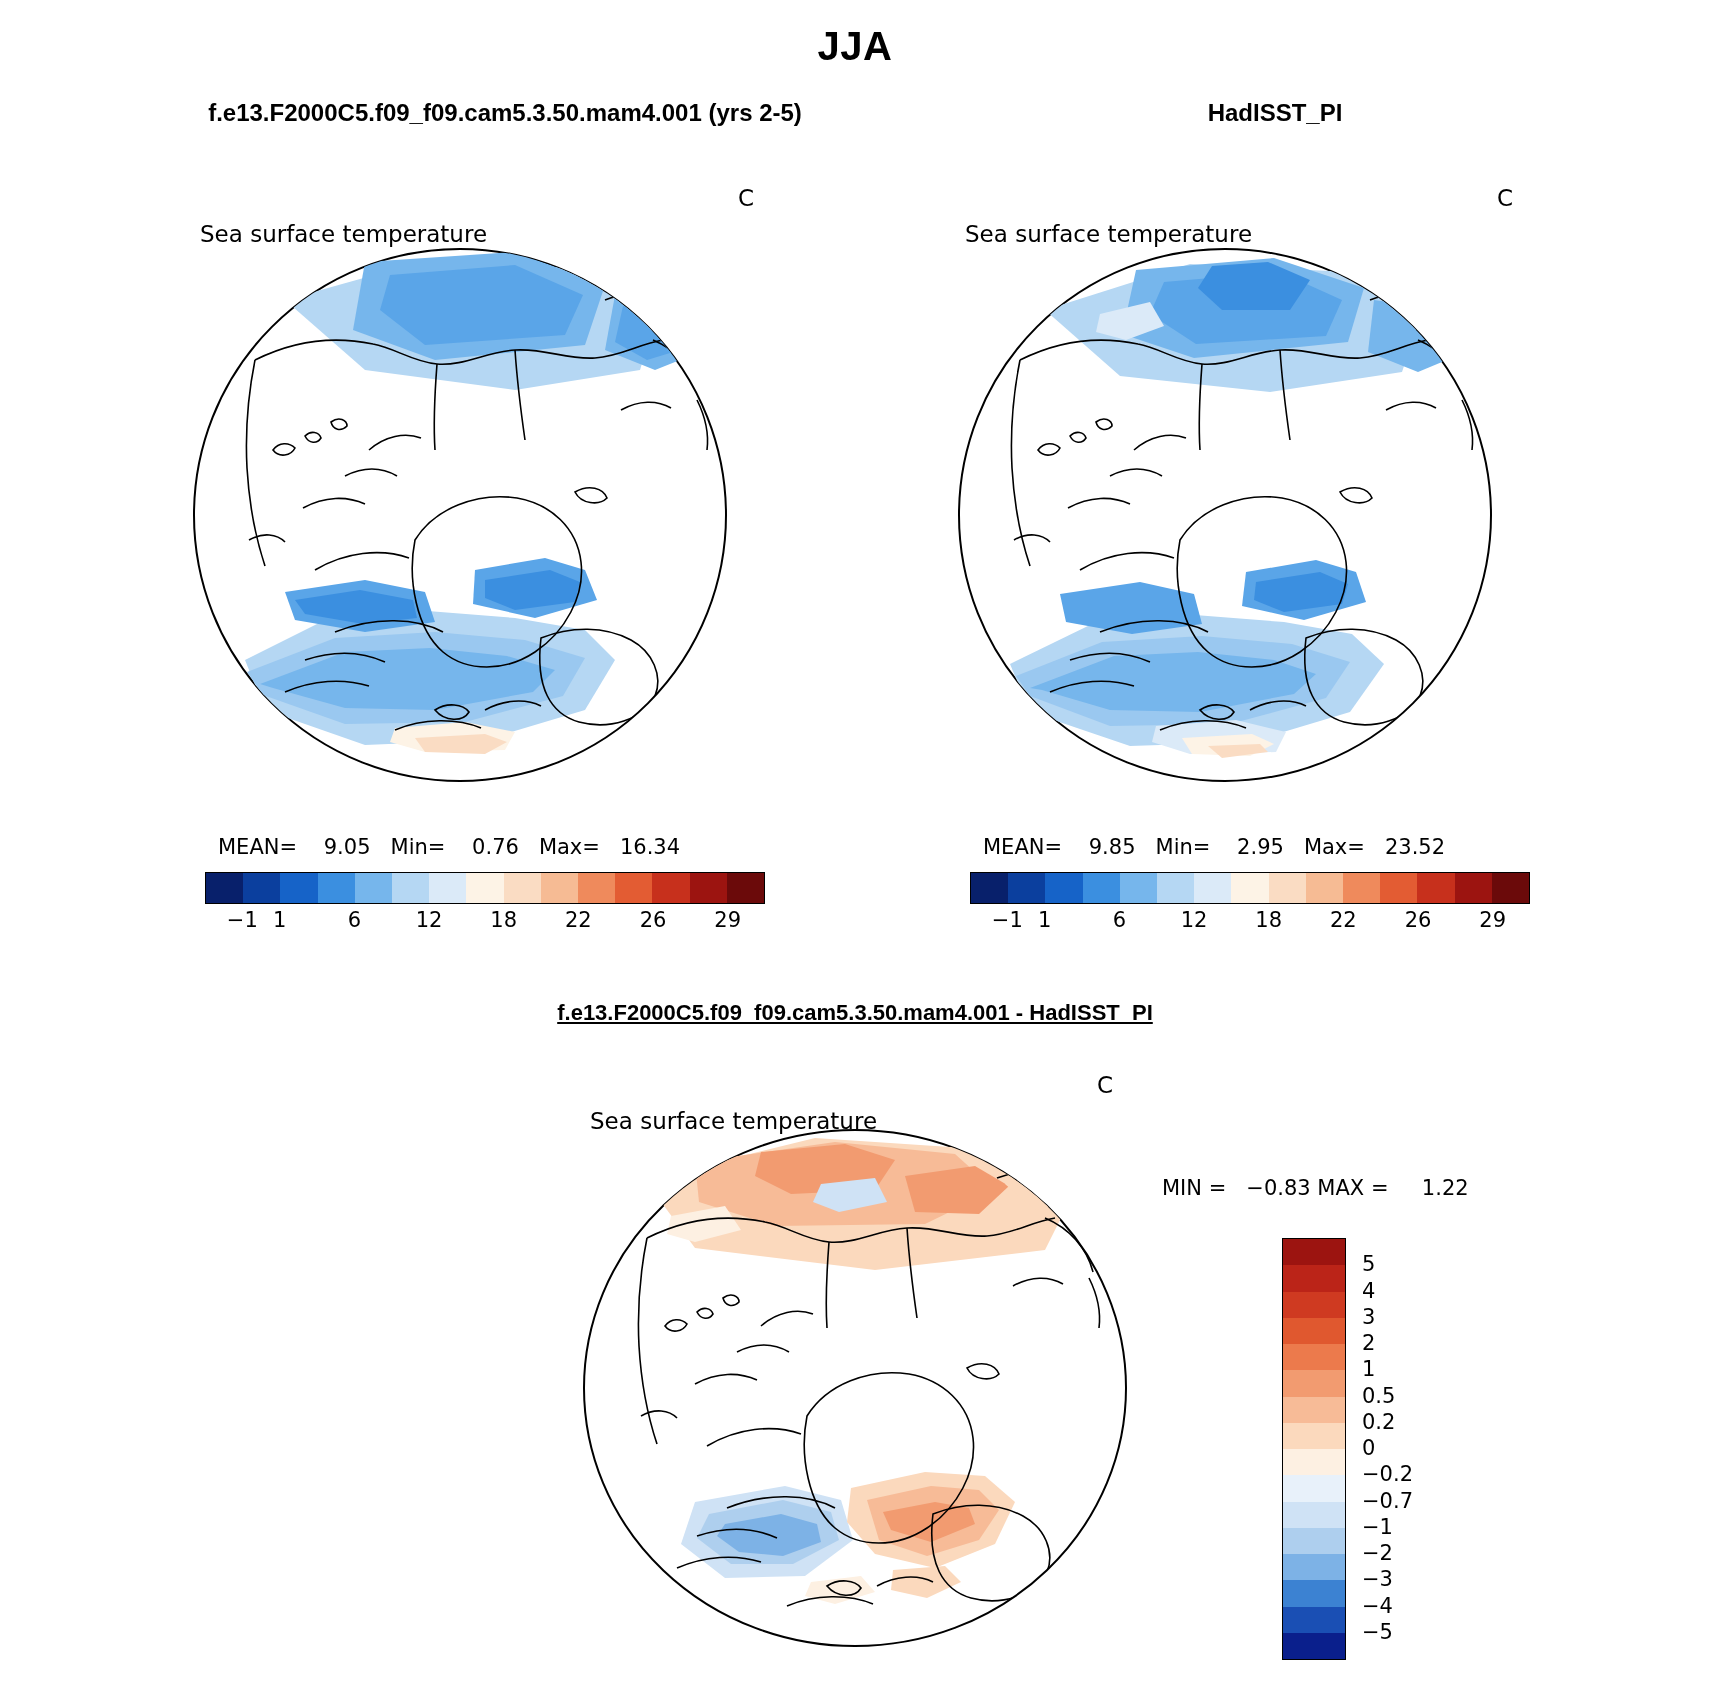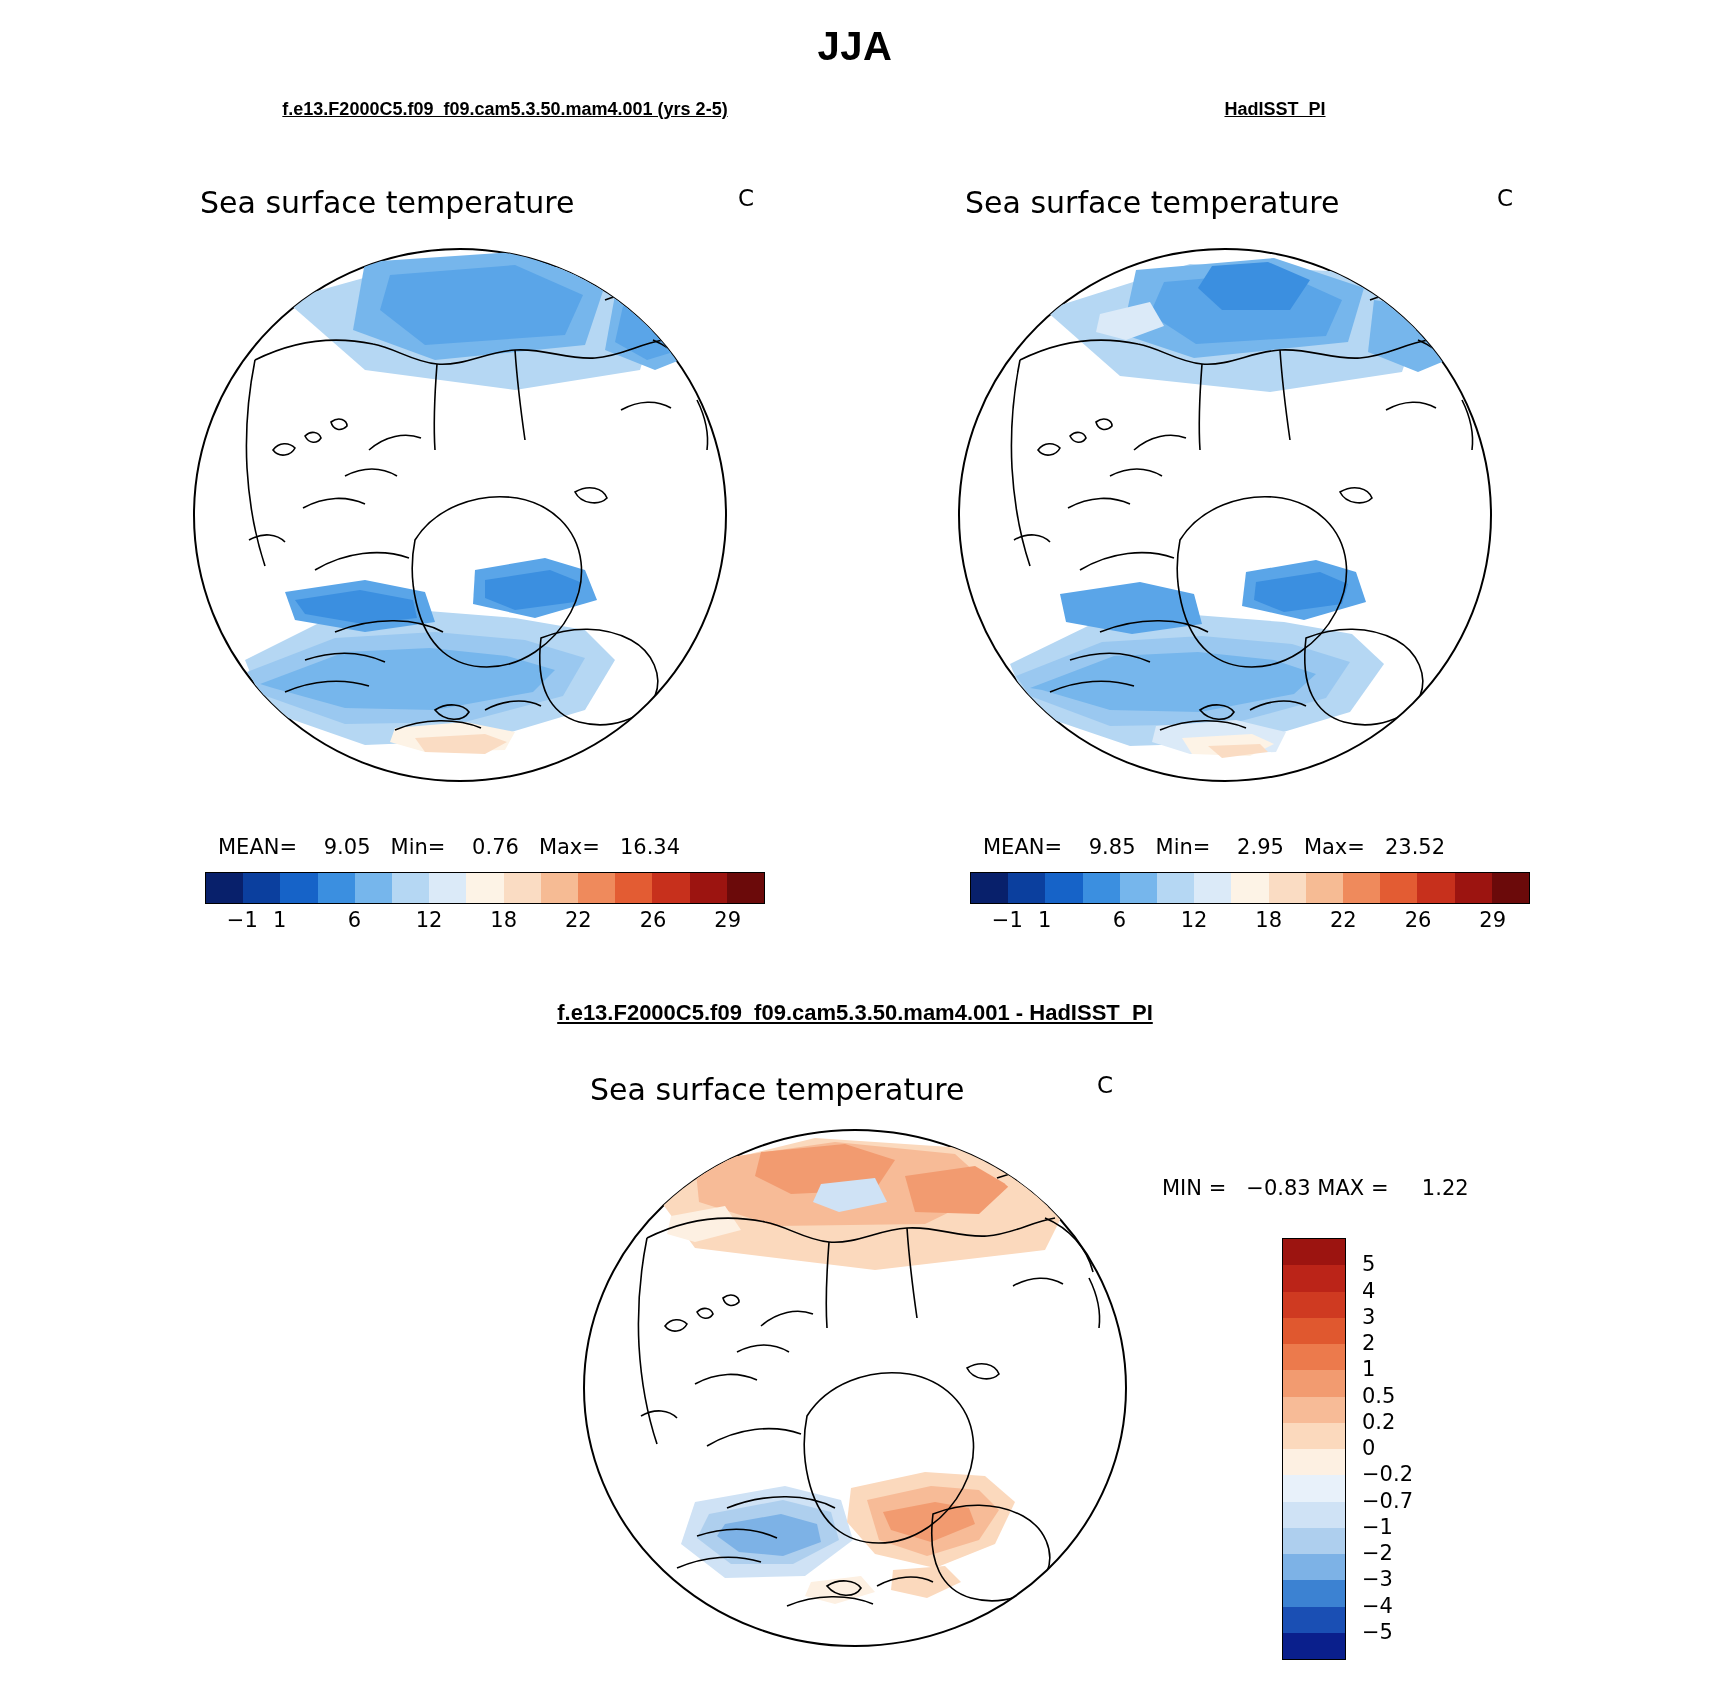--- a/index.html
+++ b/index.html
@@ -29,42 +29,42 @@
     text-align: center;
     font-family: "Liberation Sans", sans-serif;
     font-weight: bold;
     font-size: 40px;
     letter-spacing: 0.5px;
   }
   .panel-title {
     position: absolute;
     font-family: "Liberation Sans", sans-serif;
     font-weight: bold;
-    font-size: 18px;
+    font-size: 24px;
     text-align: center;
-    text-decoration: underline;
   }
   .panel-title.left  { left: 40px;  top: 99px; width: 930px; }
   .panel-title.right { left: 880px; top: 99px; width: 790px; }
   .diff-title {
     position: absolute;
     left: 0;
     top: 1000px;
     width: 1710px;
     text-align: center;
     font-family: "Liberation Sans", sans-serif;
     font-weight: bold;
     font-size: 22px;
     text-decoration: underline;
   }
   .var-label {
     position: absolute;
     font-family: "DejaVu Sans", sans-serif;
-    font-size: 30px;
+    font-size: 23px;
     white-space: nowrap;
+    margin-top: 36px;
   }
   .units-label {
     position: absolute;
     font-family: "DejaVu Sans", sans-serif;
     font-size: 23px;
   }
   .stats-line {
     position: absolute;
     font-family: "DejaVu Sans", sans-serif;
     font-size: 21px;

